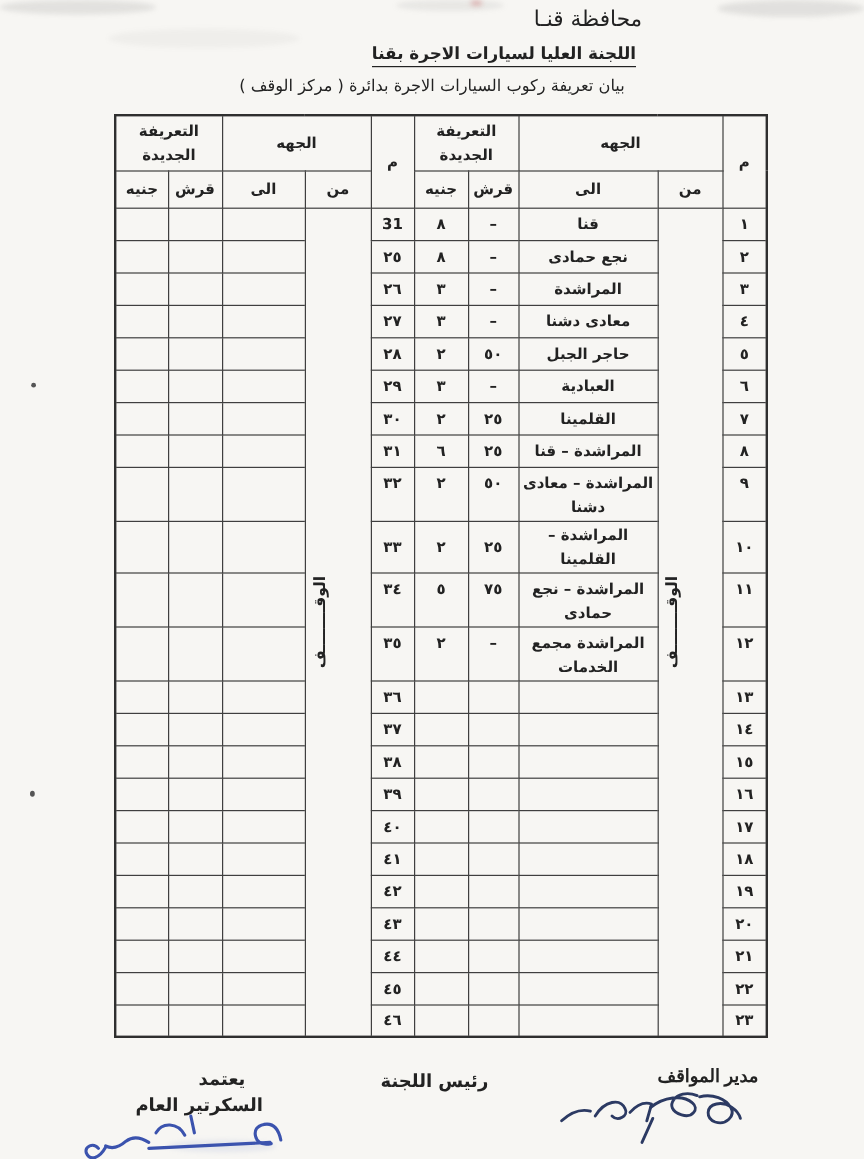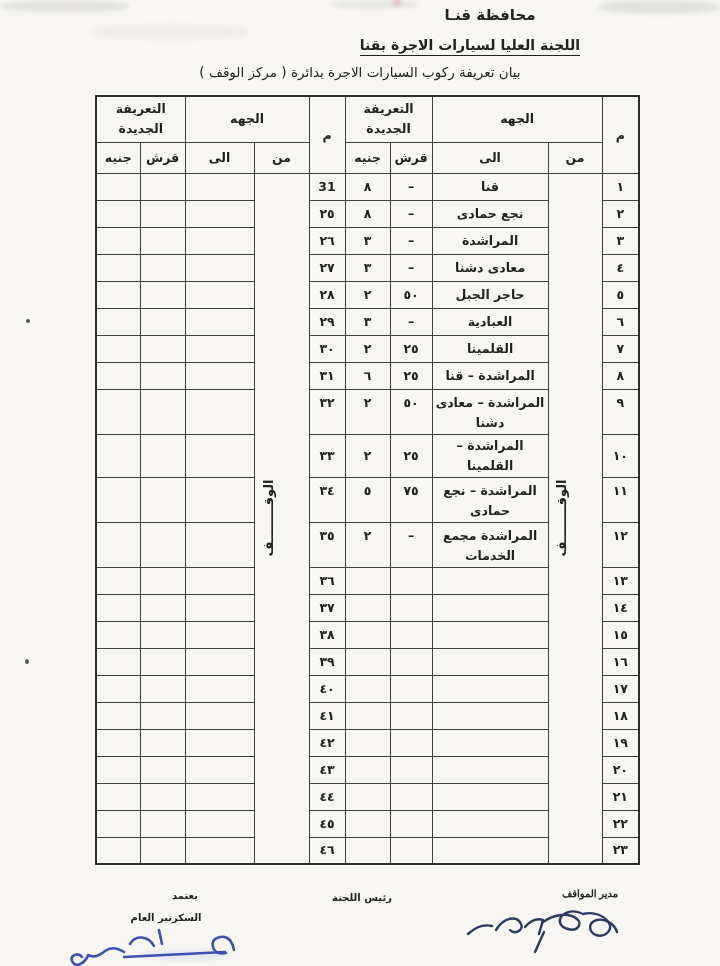--- a/index.html
+++ b/index.html
@@ -9,22 +9,22 @@
     width:720px; height:966px;
     background:#f7f6f3;
     font-family:"DejaVu Sans", sans-serif;
     color:#222;
     overflow:hidden;
   }
   .abs { position:absolute; }
 
   
   .title1 { left:380px; top:6px; width:220px; text-align:center;
-            font-size:15px; font-weight:bold; }
-  .title2 { left:260px; top:37px; width:320px; 
+            font-size:18px; font-weight:normal; }
+  .title2 { left:260px; top:37px; width:320px; text-align:center;
             font-size:14px; font-weight:bold; }
   .title2 span { border-bottom:1.5px solid #222; padding-bottom:2px; display:inline-block; }
   .title3 { left:170px; top:64px; width:380px; text-align:center;
             font-size:13.5px; font-weight:normal; }
 
   
   table.fare {
     position:absolute; left:95px; top:95px; width:543px;
     border-collapse:collapse; table-layout:fixed;
     border:2px solid #2f2f2f;
@@ -42,21 +42,21 @@
   table.fare tbody tr { height:27px; }
   table.fare tbody tr.tall td { vertical-align:top; padding-top:3px;margin-left:16px; }
   td.to-col { white-space:pre-line; }
   td.from-merged { vertical-align:middle !important; padding-top:0 !important; }
   .vert {
     display:inline-block; transform:rotate(-90deg);
     white-space:nowrap; font-size:13px; font-weight:bold;
   }
 
   
-  .sig-label { font-size:10px; font-weight:bold; text-align:center; }
+  .sig-label { font-size:15px; font-weight:bold; text-align:center; }
   .sig-right-title  { left:538px; top:888px; width:104px;font-family:Liberation Serif, serif; }
   .sig-center-title { left:310px; top:892px; width:104px; }
   .sig-approve      { left:133px; top:890px; width:104px; }
   .sig-left-title   { left:100px; top:912px; width:132px; }
   .sig-svg { pointer-events:none; }
 
   
   .smudge { border-radius:50%; filter:blur(2px); }
   .dot { background:#555; border-radius:50%; }
 </style>

